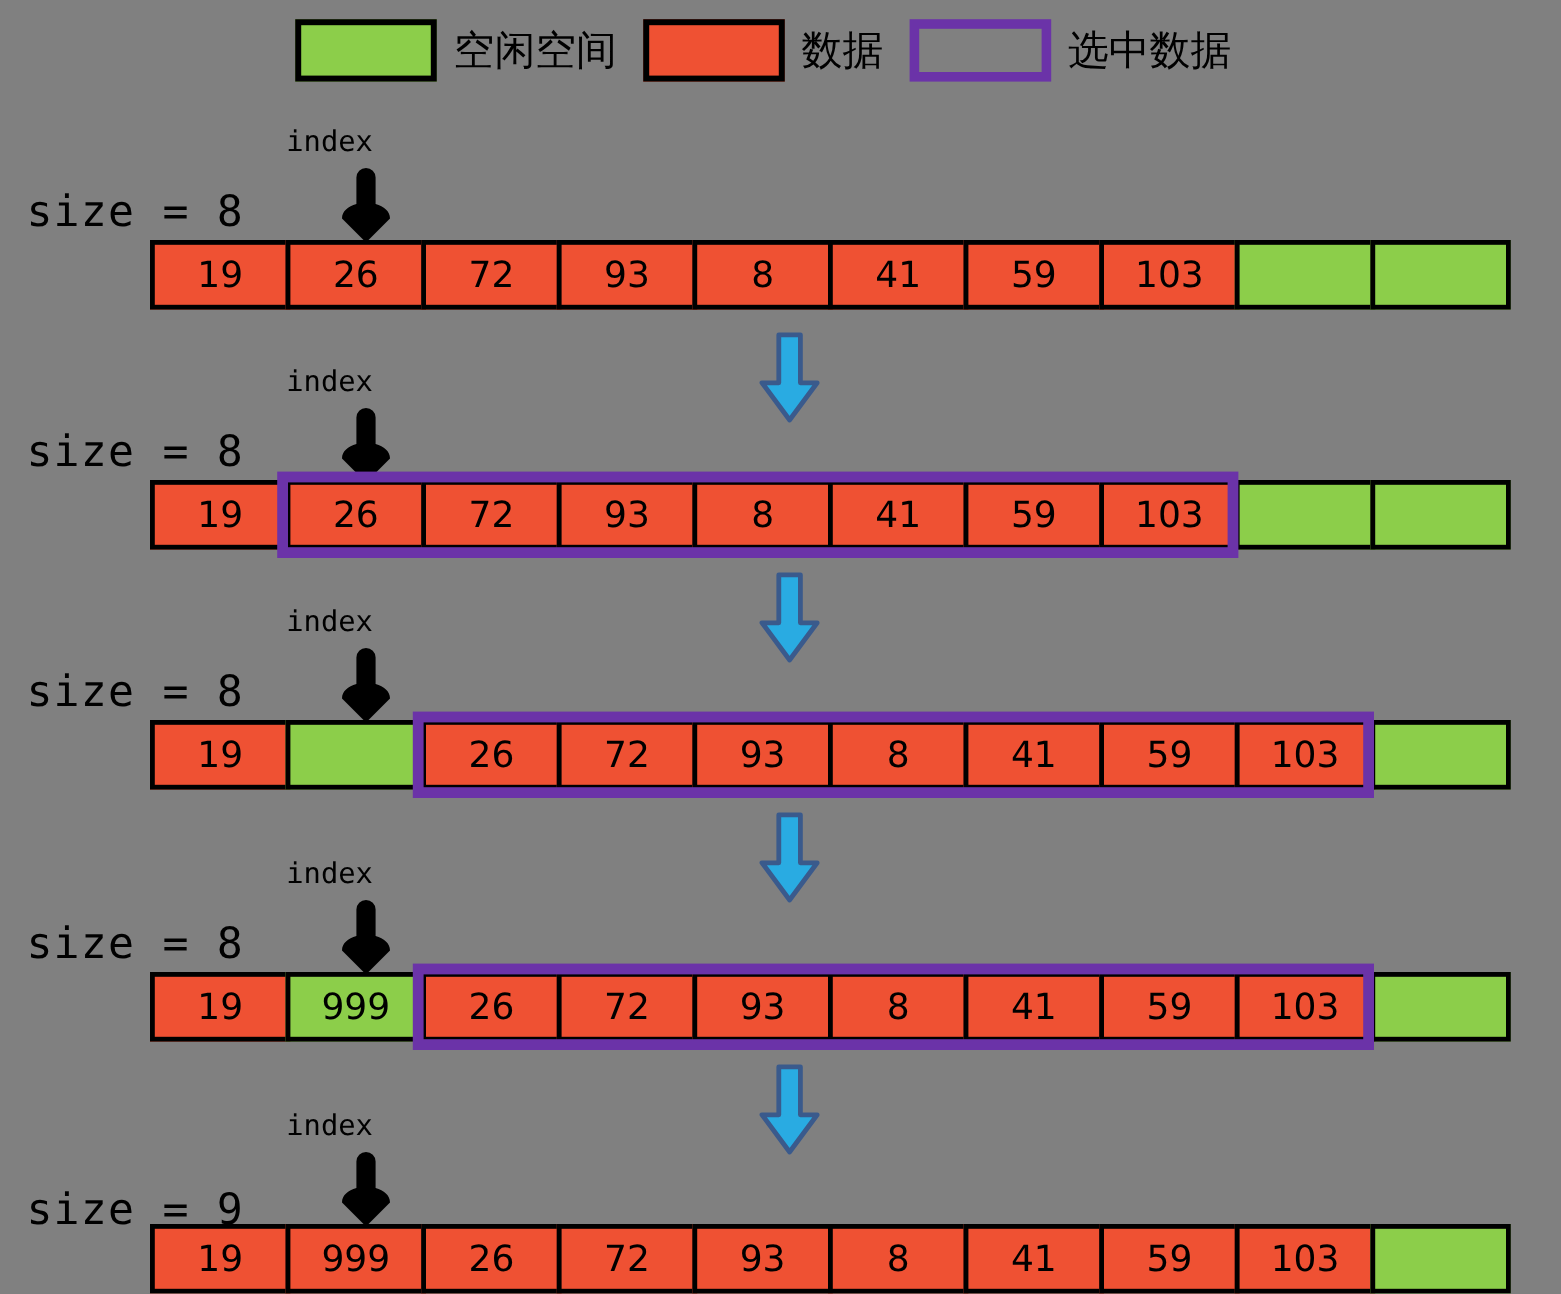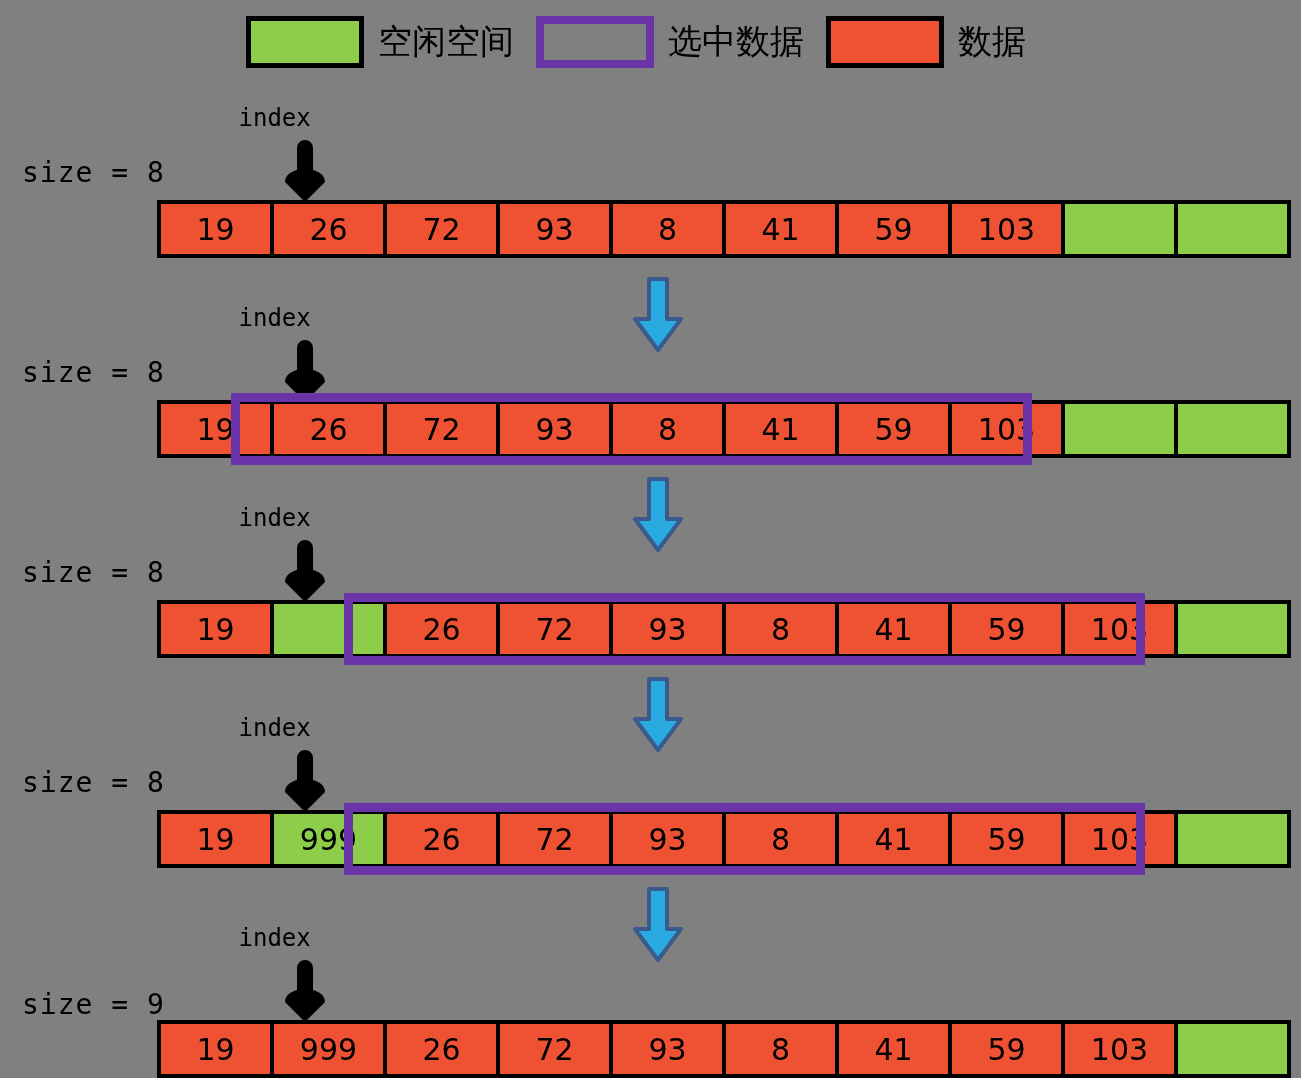--- a/index.html
+++ b/index.html
@@ -41,40 +41,39 @@
     margin-right: 22px;
     white-space: nowrap;
   }
 
   
   .row { position: absolute; left: 0; width: 1301px; height: 200px; }
 
   .size-label {
     position: absolute;
     left: 22px;
-    font-size: 28px;
+    font-size: 36px;
     color: #000;
     letter-spacing: 1px;
     white-space: nowrap;
   }
 
   .index-label {
     position: absolute;
     font-size: 24px;
     color: #000;
     white-space: nowrap;
   }
 
   .index-arrow { position: absolute; }
 
   .cells {
     position: absolute;
     left: 125px;
     display: flex;
-    margin-left: 32px;
   }
   .cell {
     width: 117px;
     height: 58px;
     border: 4px solid #000;
     margin-left: -4px;
     display: flex;
     align-items: center;
     justify-content: center;
     font-family: "DejaVu Sans", "Liberation Sans", sans-serif;
@@ -95,27 +94,27 @@
 </style>
 </head>
 <body>
 
 <div id="legend">
   <div class="legend-item">
     <span class="legend-swatch free"></span>
     <span class="legend-label">空闲空间</span>
   </div>
   <div class="legend-item">
+    <span class="legend-swatch data"></span>
+    <span class="legend-label">数据</span>
+  </div>
+  <div class="legend-item">
     <span class="legend-swatch selected"></span>
     <span class="legend-label">选中数据</span>
   </div>
-  <div class="legend-item">
-    <span class="legend-swatch data"></span>
-    <span class="legend-label">数据</span>
-  </div>
 </div>
 
 <div id="steps-container">
     <div class="row" style="top: 100px;">
       <div class="size-label" style="top: 56px;">size = 8</div>
       <div class="index-label" style="left: 238.5px; top: 4px;">index</div>
       <div class="index-arrow" style="left: 268.5px; top: 40px;"><svg width="56" height="62" viewBox="0 0 56 62">
           <path d="M20 0 h16 a8 8 0 0 1 8 8 v22 c 7 2 12 6 12 12 l -20 20 l -20 -20 c 0 -6 5 -10 12 -12 v-22 a8 8 0 0 1 8 -8 z" fill="#000"></path>
         </svg></div>
       <div class="cells" style="top: 100px;">

